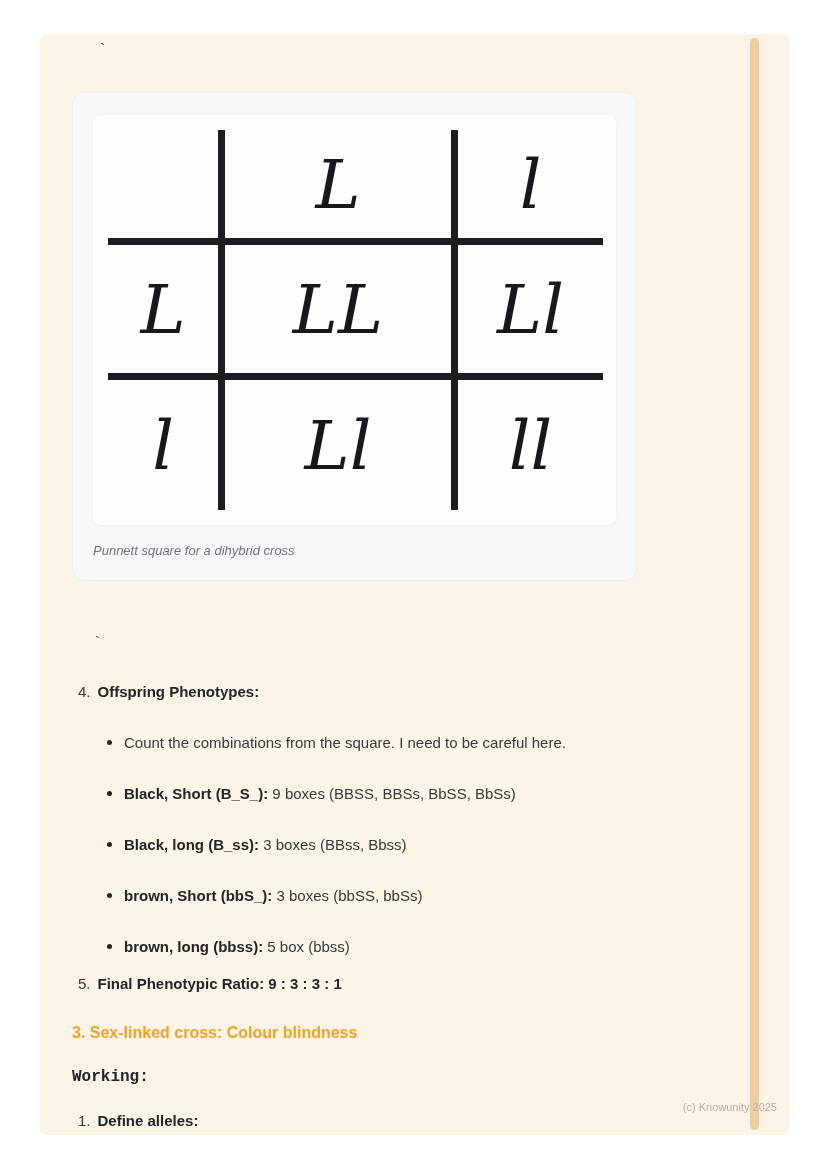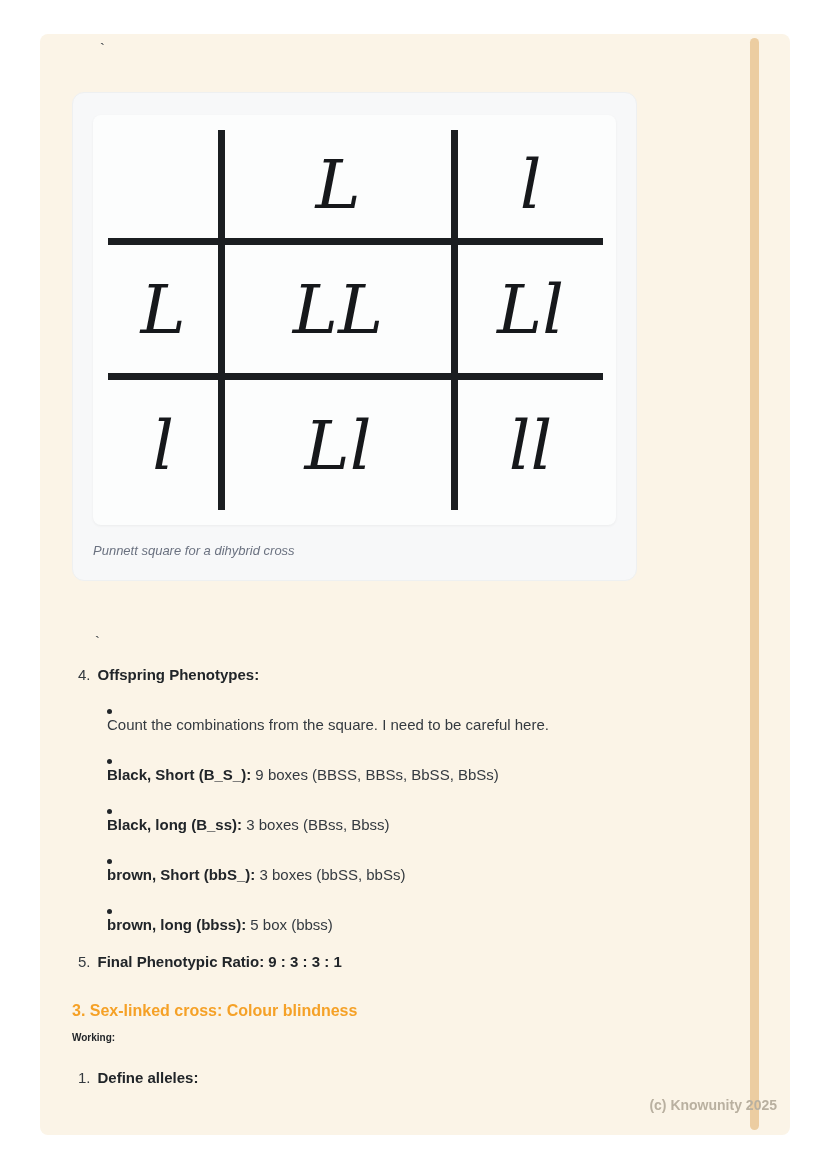--- a/index.html
+++ b/index.html
@@ -74,59 +74,57 @@
   }
 
   
   .oitem {
     margin-left: 6px;
     font-size: 15px;
     line-height: 21px;
     color: #343a40;
   }
   .oitem b, .bullet b, .para b, .working b { color: #212529; font-weight: 700; }
-  .item4 { margin-top: 13px; }
+  .item4 { margin-top: 30px; }
   .item5 { margin-top: 16px; }
   .item1 { margin-top: 24px; }
   .num { margin-right: 7px; }
   .bullets { margin-left: 35px; }
   .bullet {
     display: flex;
-    margin-top: 16px;
+    margin-top: 30px;
     font-size: 15px;
     line-height: 21px;
-    flex-direction: column;
   }
   .dot {
     width: 5px; height: 5px; border-radius: 50%;
     background: #212529;
     margin: 8px 12px 0 0;
     flex: none;
   }
   .section-heading {
     margin-top: 30px;
     font-size: 16px;
     font-weight: 700;
     color: #f5a127;
   }
   .para {
     margin-top: 18px;
     font-size: 15px;
     line-height: 25px;
   }
   .para .line1 { display: block; text-align: justify; text-align-last: justify; }
   .para .line2 { display: block; }
-  .working { margin-top: 12px; font-size: 10px; }
+  .working { margin-top: 26px; font-size: 16px; font-family: Liberation Mono, monospace; }
   .watermark {
     position: absolute;
     right: 13px; bottom: 22px;
-    font-size: 14px;
+    font-size: 11px;
     color: #b9b0a0;
     z-index: 2;
-    font-weight: bold;
   }
 </style>
 </head>
 <body>
 
 <div class="sheet">
   <div class="edge-bar"></div>
 
   <div class="content">
 

